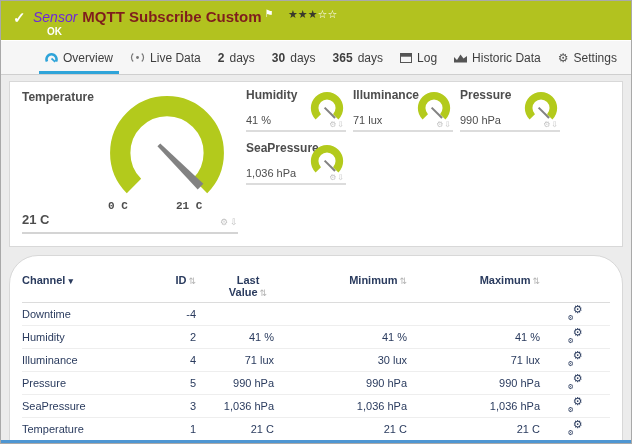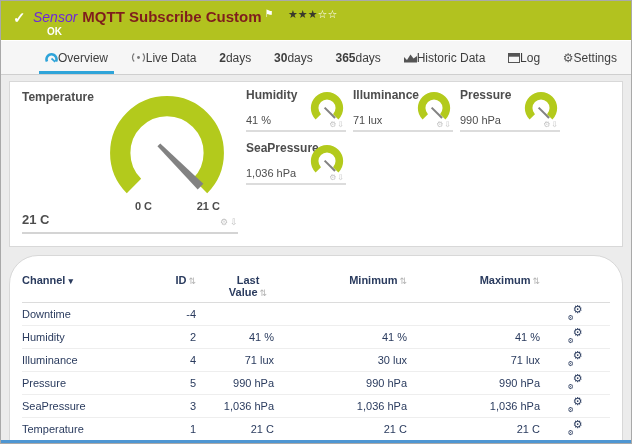--- a/index.html
+++ b/index.html
@@ -14,36 +14,36 @@
   .h-title { color:#7f1d1d; font-size:15px; font-weight:bold; }
   .h-flag { color:#fff; font-size:10px; vertical-align:top; margin-left:3px; }
   .h-stars { margin-left:10px; font-size:11px; vertical-align:top; letter-spacing:0px; }
   .h-stars .sf { color:#3a3a2c; font-weight:normal; }
   .h-stars .se { color:#fff; font-weight:normal; }
   .h-status { position:absolute; left:46px; top:25px; color:#fff; font-size:10px; font-weight:bold; }
 
   
   .tabbar { display:flex; justify-content:space-between; align-items:stretch; height:34px;
             background:#f6f6f6; border-bottom:1px solid #cfcfcf; padding:0 8px 0 38px; }
-  .tab { display:flex; align-items:center; padding:0 6px; font-size:12px; color:#3e3e3e;
+  .tab { display:flex; align-items:center; gap:5px; padding:0 6px; font-size:12px; color:#3e3e3e;
          cursor:pointer; border-bottom:3px solid transparent; padding-top:3px; white-space:nowrap; }
   .tab.active { border-bottom-color:#2fa4d9; }
   .tab b { font-weight:bold; }
   .ticon { display:inline-block; }
   .gear-glyph { font-size:12px; color:#555; font-style:normal; }
 
   
   .content { padding:6px 8px 0; }
   .panel { background:#fff; border:1px solid #d8d8d8; }
 
   
   .gpanel { position:relative; height:166px; margin-bottom:8px; }
   .gp-title { position:absolute; left:12px; top:8px; font-size:12px; font-weight:bold; color:#4d4d4d; }
   .gp-svg { position:absolute; left:96px; top:10px; }
-  .gp-min, .gp-max { position:absolute; top:118px; width:44px; text-align:right; font-size:11px; font-weight:bold; color:#4d4d4d; }
+  .gp-min, .gp-max { position:absolute; top:118px; width:44px; text-align:left; font-size:11px; font-weight:bold; color:#4d4d4d;font-family:Liberation Mono, monospace; }
   .gp-min { left:98px; }
   .gp-max { left:166px; }
   .gp-value { position:absolute; left:12px; top:130px; font-size:13px; font-weight:bold; color:#4d4d4d; }
   .gp-icons { position:absolute; left:210px; top:135px; font-size:9px; color:#c2c2c2; letter-spacing:2px; cursor:pointer; }
   .gp-line { position:absolute; left:12px; top:150px; width:216px; border-bottom:2px solid #d4d4d4; }
 
   .sgrid { position:absolute; left:236px; top:6px; display:grid; grid-template-columns:repeat(3,100px);
            column-gap:7px; row-gap:9px; grid-auto-rows:44px; }
   .scell { position:relative; border-bottom:2px solid #dcdcdc; }
   .sg-title { position:absolute; left:0; top:0; font-size:12px; font-weight:bold; color:#4d4d4d; }
@@ -104,31 +104,31 @@
     </div>
     <div class="tab">
       <b>30</b>
       <span>days</span>
     </div>
     <div class="tab">
       <b>365</b>
       <span>days</span>
     </div>
     <div class="tab">
-      <svg class="ticon" width="13" height="10" viewBox="0 0 13 10">
-        <path d="M0 9.5 V4 l3 3 3.5-5.5 3 4 3.5-2.5 V9.5 z" fill="#555"></path>
-      </svg>
-      <span>Historic Data</span>
-    </div>
-    <div class="tab">
       <svg class="ticon" width="12" height="10" viewBox="0 0 12 10">
         <rect x="0.5" y="0.5" width="11" height="9" fill="none" stroke="#555"></rect>
         <rect x="0.5" y="0.5" width="11" height="3.2" fill="#555"></rect>
       </svg>
       <span>Log</span>
+    </div>
+    <div class="tab">
+      <svg class="ticon" width="13" height="10" viewBox="0 0 13 10">
+        <path d="M0 9.5 V4 l3 3 3.5-5.5 3 4 3.5-2.5 V9.5 z" fill="#555"></path>
+      </svg>
+      <span>Historic Data</span>
     </div>
     <div class="tab">
       <i class="gear-glyph">⚙</i>
       <span>Settings</span>
     </div>
   </div>
 
   <div class="content">
 
     <div class="panel gpanel">

